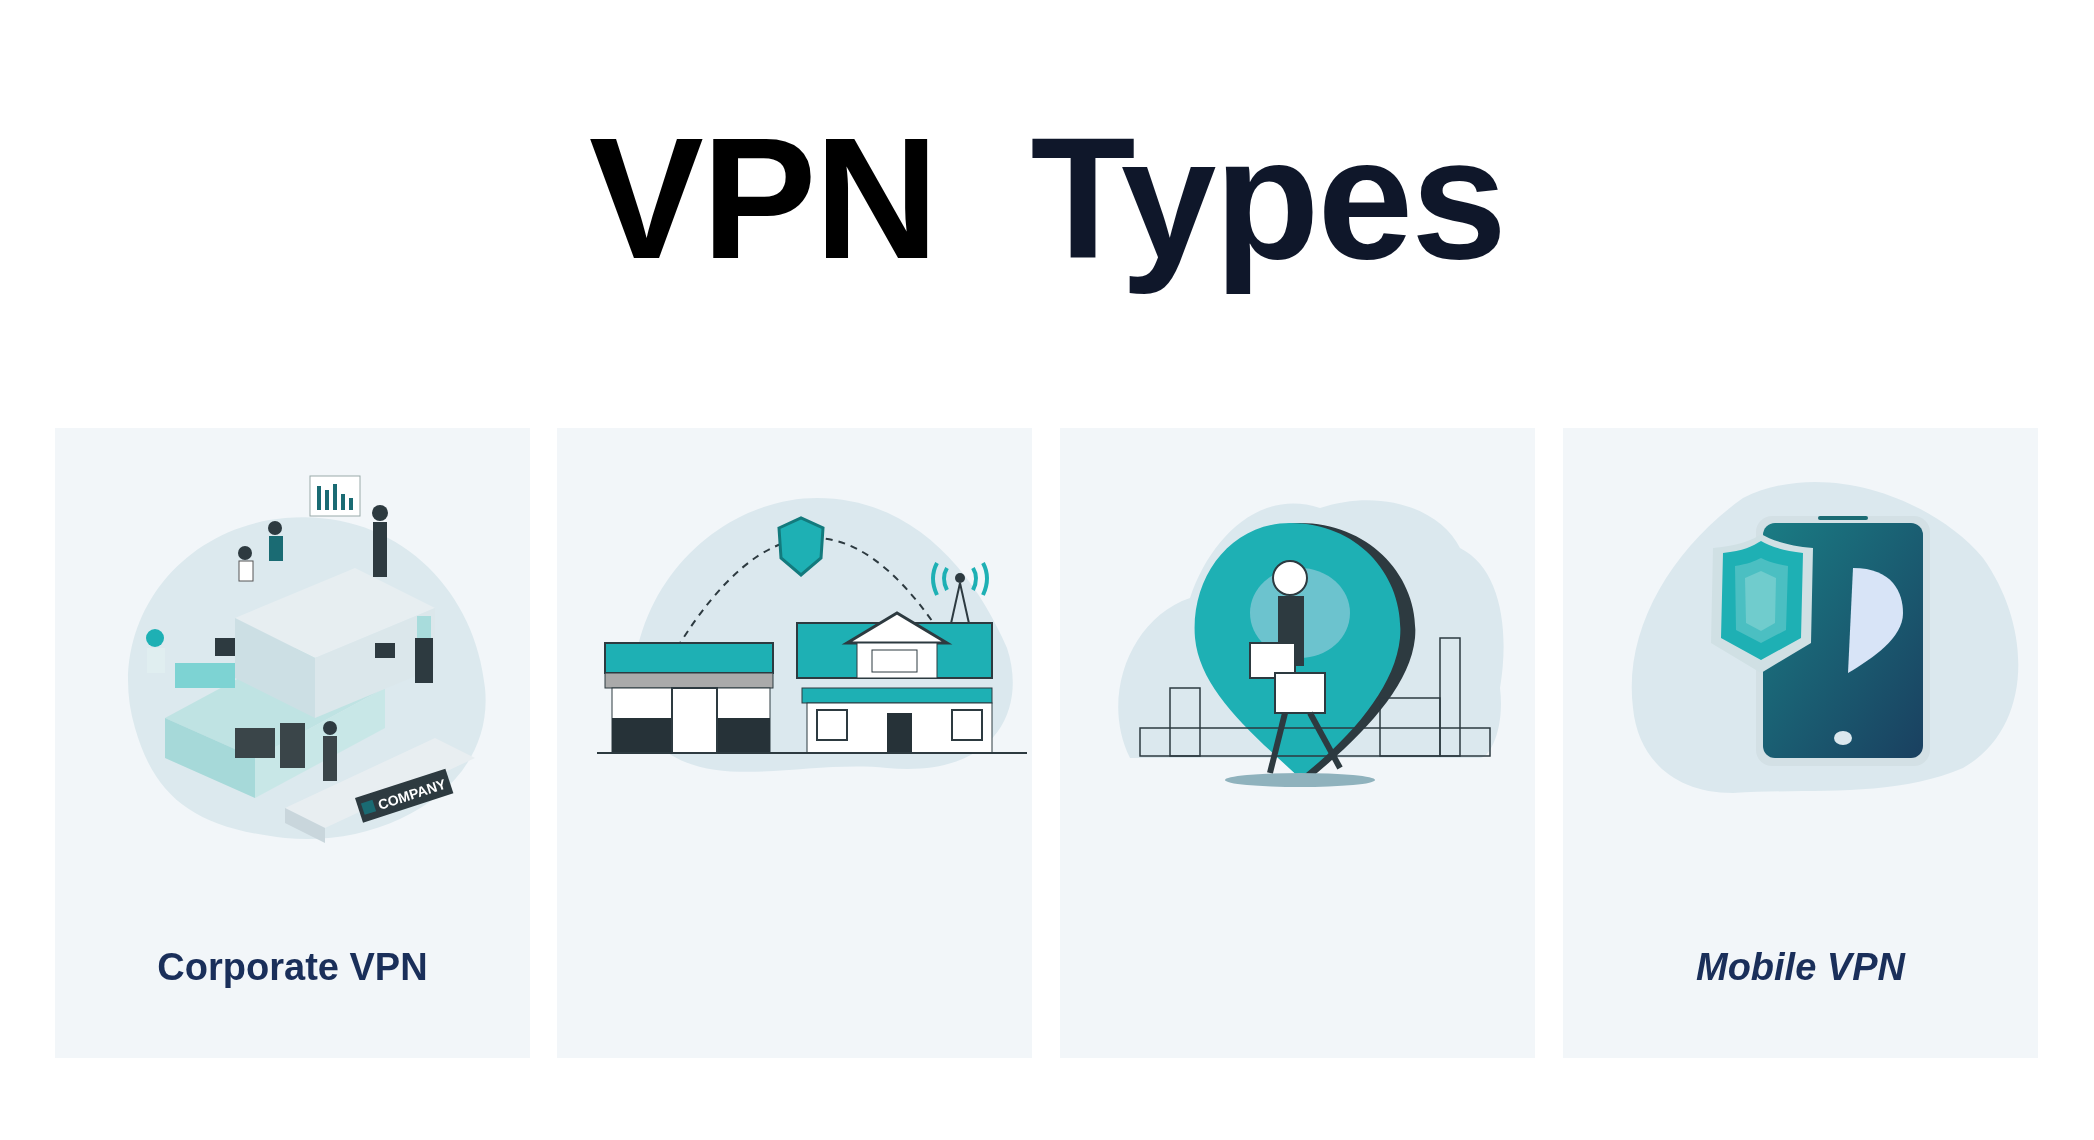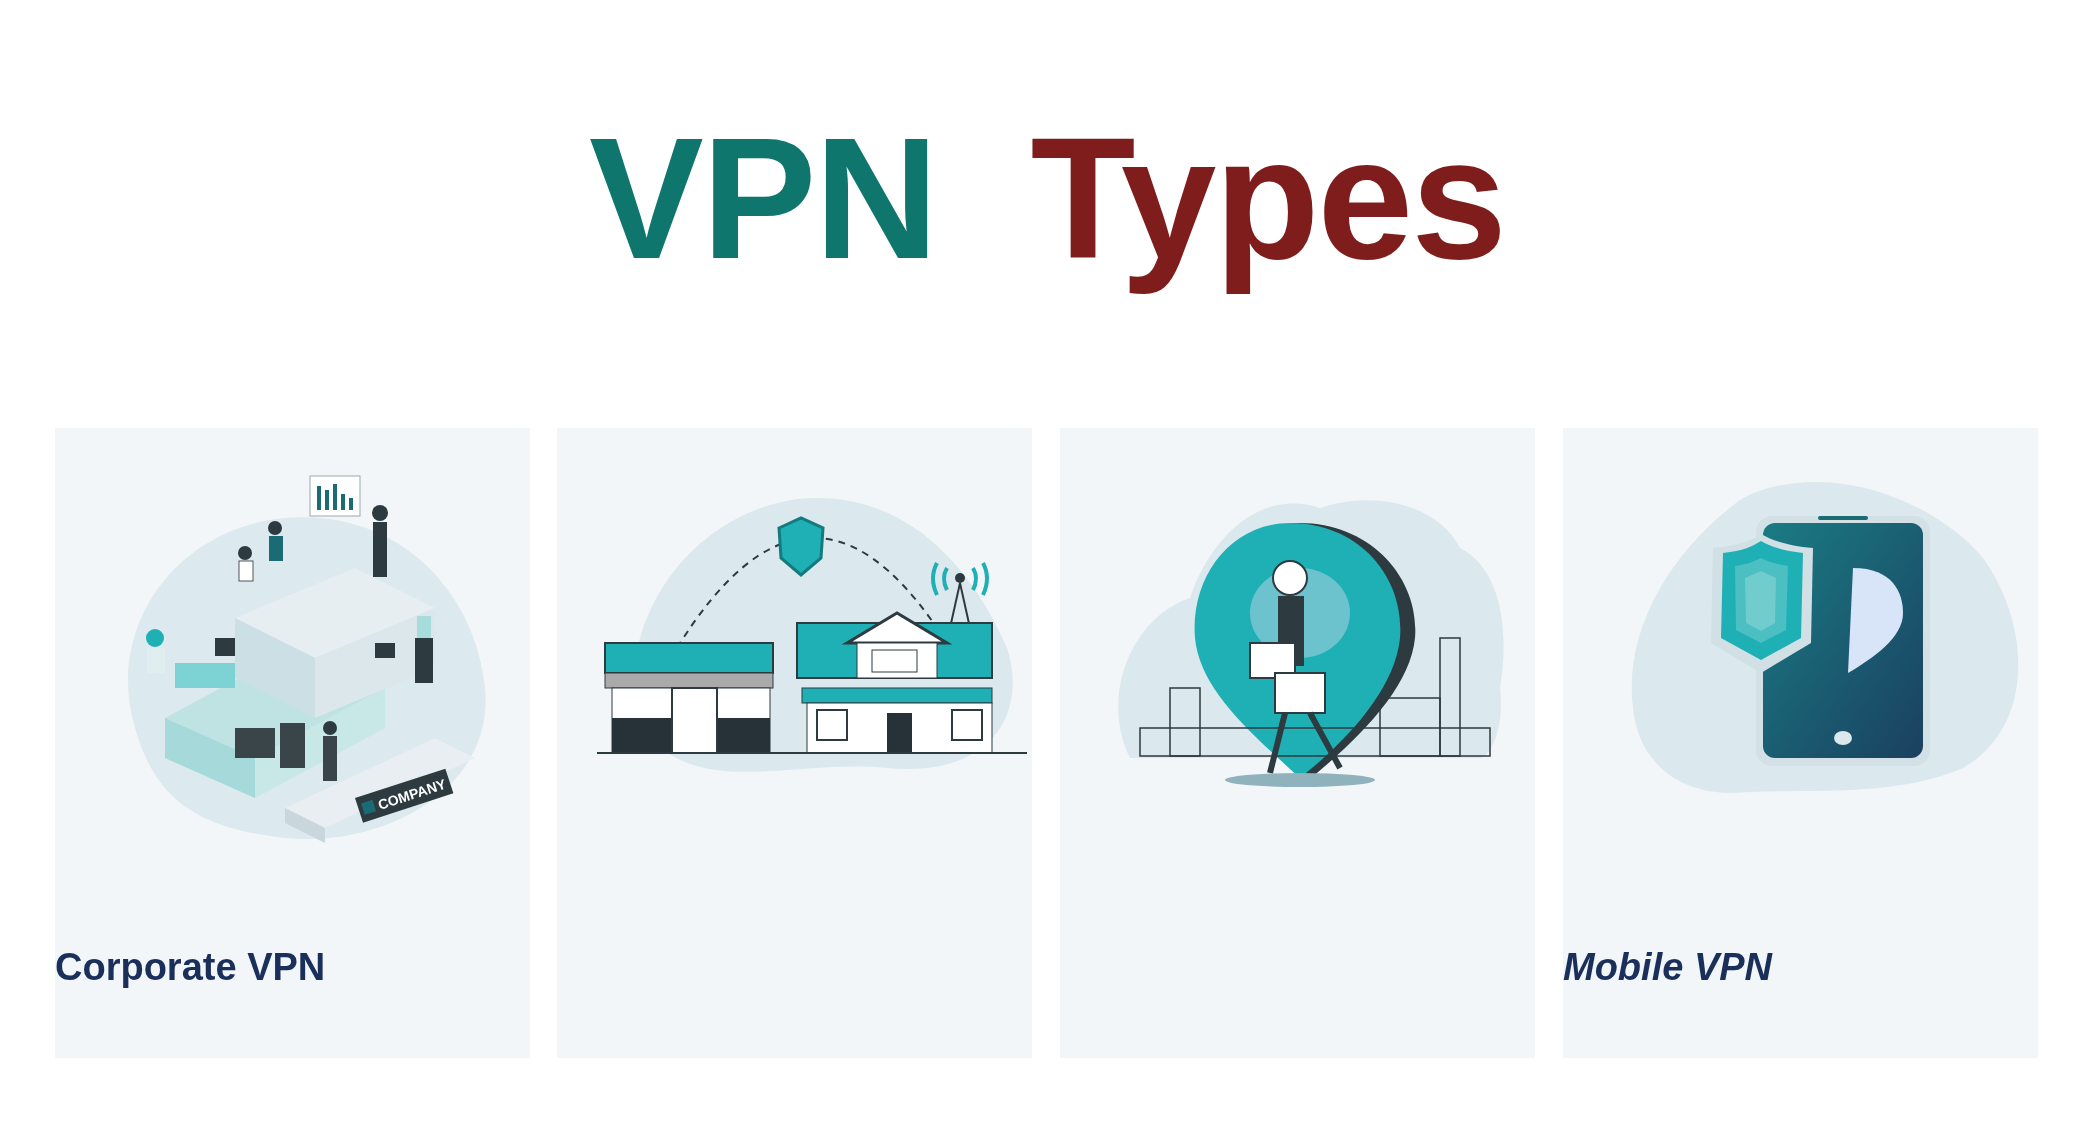--- a/index.html
+++ b/index.html
@@ -4,27 +4,27 @@
 <style>
   html, body { margin: 0; padding: 0; }
   body {
     width: 2094px; height: 1140px; background: #ffffff; position: relative; overflow: hidden;
     font-family: "Liberation Sans", "DejaVu Sans", sans-serif;
   }
   .title {
     position: absolute; left: 0; top: 112px; width: 2094px; text-align: center;
     font-size: 172px; font-weight: 700; letter-spacing: -2px; line-height: 1;
   }
-  .title .t1 { color: #0f766e; }
-  .title .t2 { color: #7f1d1d; margin-left: 48px; }
+  .title .t1 { color: #000000; }
+  .title .t2 { color: #0f172a; margin-left: 48px; }
   .card {
     position: absolute; top: 428px; width: 475px; height: 630px; background: #f2f6f9;
   }
   .card .label {
-    position: absolute; left: 0; right: 0; top: 518px; 
+    position: absolute; left: 0; right: 0; top: 518px; text-align: center;
     font-size: 38px; font-weight: 700; color: #1a2f5a;
   }
   .card svg { position: absolute; left: 0; top: 0; width: 475px; height: 460px; }
 </style>
 </head>
 <body>
 
 <div class="title">
   <span class="t1">VPN</span>
   <span class="t2">Types</span>

